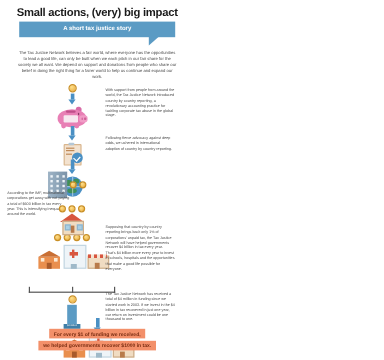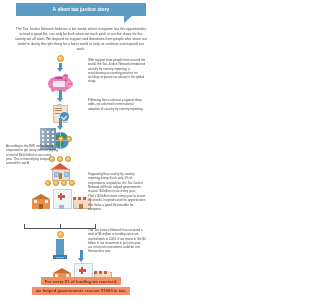--- a/index.html
+++ b/index.html
@@ -228,20 +228,21 @@
     width:max-content;
     max-width:132px;
   }
   .hl.second{margin-top:1.6px;}
 </style>
 </head>
 <body>
 
 <div class="page">
 
+  <div class="title">Small actions, (very) big impact</div>
 
   <div class="subtitle-wrap">
     <div class="subtitle">A short tax justice story</div>
     <div class="tail"></div>
   </div>
 
   <div class="intro">The Tax Justice Network believes a fair world, where everyone has the opportunities to lead a good life, can only be built when we each pitch in our fair share for the society we all want. We depend on support and donations from people who share our belief in doing the right thing for a fairer world to help us continue and expand our work.</div>
 
   <div class="row" style="height:42px;">
     <div class="center-col" style="top:3px;left:-42px;">

